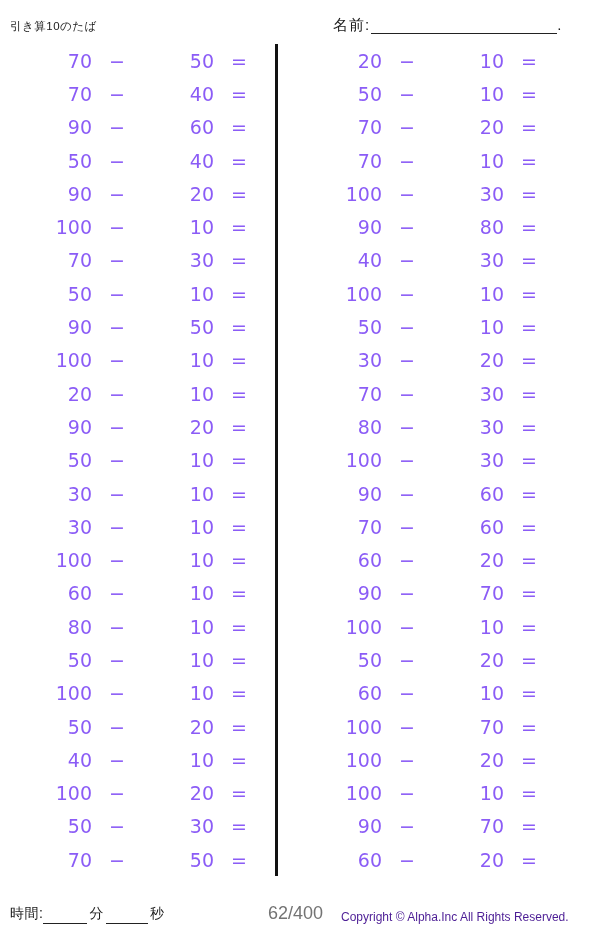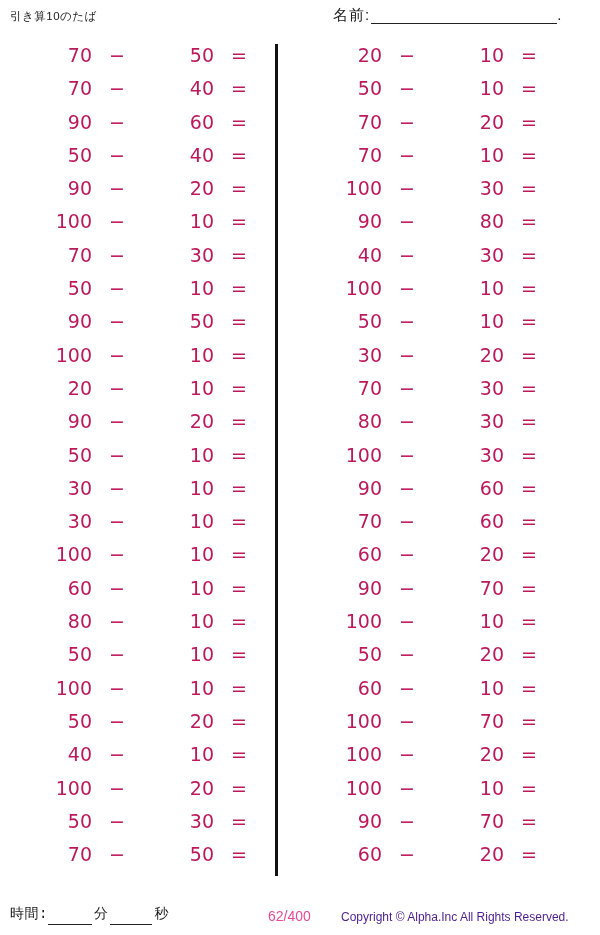--- a/index.html
+++ b/index.html
@@ -18,21 +18,21 @@
   .page {
     position: relative;
     width: 600px;
     height: 935px;
     box-sizing: border-box;
   }
 
   
   .header {
     position: absolute;
-    top: 6px;
+    top: 16px;
     left: 0;
     width: 496px;
     height: 28px;
   }
   .doc-title {
     position: absolute;
     left: 10px;
     top: 3px;
     font-size: 11.5px;
     letter-spacing: 0.5px;
@@ -82,25 +82,25 @@
   .col {
     position: absolute;
     top: 0;
   }
   .col-left  { left: 0px;   width: 275px; }
   .col-right { left: 290px; width: 280px; }
 
   .prob {
     height: 33.3px;
     display: flex;
-    align-items: flex-start;
+    align-items: center;
     font-size: 19px;
     font-family: "DejaVu Sans", sans-serif;
     font-weight: 400;
-    color: #be185d;
+    color: #8b5cf6;
   }
   .cell-a {
     width: 92px;
     text-align: right;
     padding-right: 2px;
   }
   .cell-op {
     width: 46px;
     text-align: center;
   }
@@ -119,45 +119,44 @@
     left: 0;
     bottom: 8px;
     width: 600px;
     height: 28px;
   }
   .time-block {
     position: absolute;
     left: 10px;
     bottom: 2px;
     display: flex;
-    align-items: flex-end;
+    align-items: flex-start;
     font-size: 14px;
     letter-spacing: 0.5px;
-    font-family: Liberation Mono, monospace;
   }
   .time-label { white-space: nowrap; padding-bottom: 2px; }
   .time-slot-min, .time-slot-sec {
     display: inline-block;
     border-bottom: 1.5px solid #222;
     height: 18px;
     text-align: center;
     font-size: 14px;
   }
   .time-slot-min { width: 44px; }
   .time-slot-sec { width: 42px; }
   .time-unit {
     padding: 0 2px 2px 2px;
     white-space: nowrap;
   }
   .page-no {
     position: absolute;
     left: 268px;
     bottom: 3px;
-    font-size: 14px;
-    color: #ec4899;
+    font-size: 18px;
+    color: #737373;
   }
   .copyright {
     position: absolute;
     left: 341px;
     bottom: 3px;
     font-size: 12px;
     color: #4c1d95;
     white-space: nowrap;
   }
 </style>

